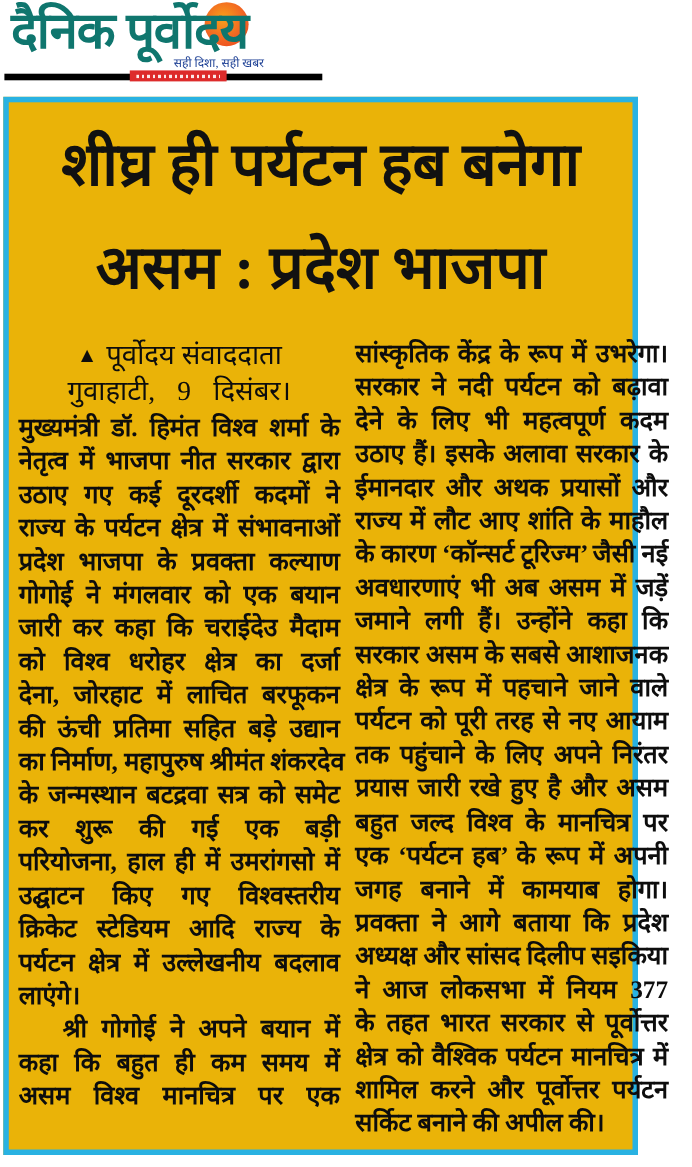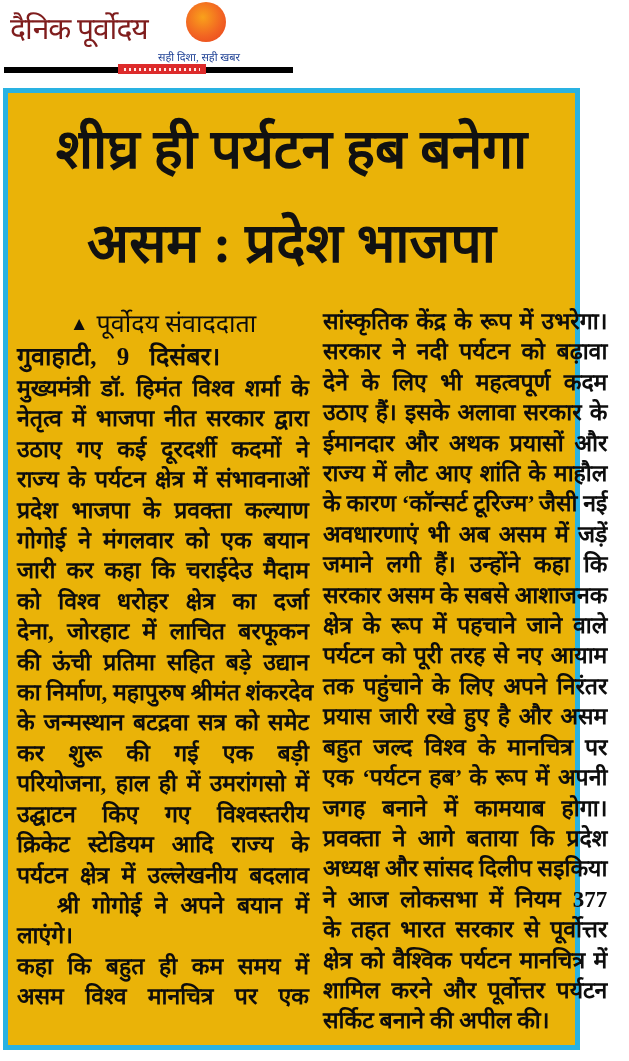--- a/index.html
+++ b/index.html
@@ -20,22 +20,22 @@
   
   .masthead{position:relative;height:88px;}
   .sun{
     position:absolute;left:186px;top:2px;width:40px;height:40px;
     border-radius:50%;
     background:radial-gradient(circle at 42% 38%, #f9a11b 0%, #f26522 55%, #e8401e 100%);
     z-index:0;
   }
   .logo{
     position:absolute;left:10px;top:0px;z-index:1;
-    font-size:30px;font-weight:normal;letter-spacing:-1px;
-    color:#7f1d1d;line-height:58px;
+    font-size:46px;font-weight:bold;letter-spacing:-1px;
+    color:#0f766e;line-height:58px;
     font-family:"Liberation Serif","DejaVu Serif",serif;
   }
   .tagline{
     position:absolute;left:158px;top:49px;z-index:2;
     font-size:11px;font-weight:normal;color:var(--tagline);
     letter-spacing:0px;white-space:nowrap;
   }
   .mast-rule{
     position:absolute;left:4px;top:67px;width:289px;height:6px;
     background:#000;z-index:1;
@@ -67,21 +67,21 @@
     padding:4px 3px 0 3px;
     margin-top:6px;
   }
   .col{width:292px;font-size:23px;}
   .byline{
     text-align:center;font-weight:normal;font-size:25px;line-height:33px;
     white-space:nowrap;
   }
   .byline .tri{font-size:19px;vertical-align:2px;margin-right:8px;}
   .dateline{
-    text-align:left;font-weight:bold;font-size:25px;line-height:34px;
+    text-align:center;font-weight:normal;font-size:25px;line-height:34px;
     word-spacing:14px;white-space:nowrap;
   }
   .bline{
     line-height:30.4px;
     text-align:justify;
     text-align-last:justify;
     text-justify:inter-word;
     white-space:nowrap;
     font-weight:bold;
   }
@@ -123,22 +123,22 @@
           <div class="bline">को विश्व धरोहर क्षेत्र का दर्जा</div>
           <div class="bline">देना, जोरहाट में लाचित बरफूकन</div>
           <div class="bline">की ऊंची प्रतिमा सहित बड़े उद्यान</div>
           <div class="bline">का निर्माण, महापुरुष श्रीमंत शंकरदेव</div>
           <div class="bline">के जन्मस्थान बटद्रवा सत्र को समेट</div>
           <div class="bline">कर शुरू की गई एक बड़ी</div>
           <div class="bline">परियोजना, हाल ही में उमरांगसो में</div>
           <div class="bline">उद्घाटन किए गए विश्वस्तरीय</div>
           <div class="bline">क्रिकेट स्टेडियम आदि राज्य के</div>
           <div class="bline">पर्यटन क्षेत्र में उल्लेखनीय बदलाव</div>
+          <div class="bline endline">लाएंगे।</div>
           <div class="bline indent">श्री गोगोई ने अपने बयान में</div>
-          <div class="bline endline">लाएंगे।</div>
           <div class="bline">कहा कि बहुत ही कम समय में</div>
           <div class="bline">असम विश्व मानचित्र पर एक</div>
         </div>
     </div>
     <div class="col">
       <div class="body-lines">
           <div class="bline">सांस्कृतिक केंद्र के रूप में उभरेगा।</div>
           <div class="bline">सरकार ने नदी पर्यटन को बढ़ावा</div>
           <div class="bline">देने के लिए भी महत्वपूर्ण कदम</div>
           <div class="bline">उठाए हैं। इसके अलावा सरकार के</div>

